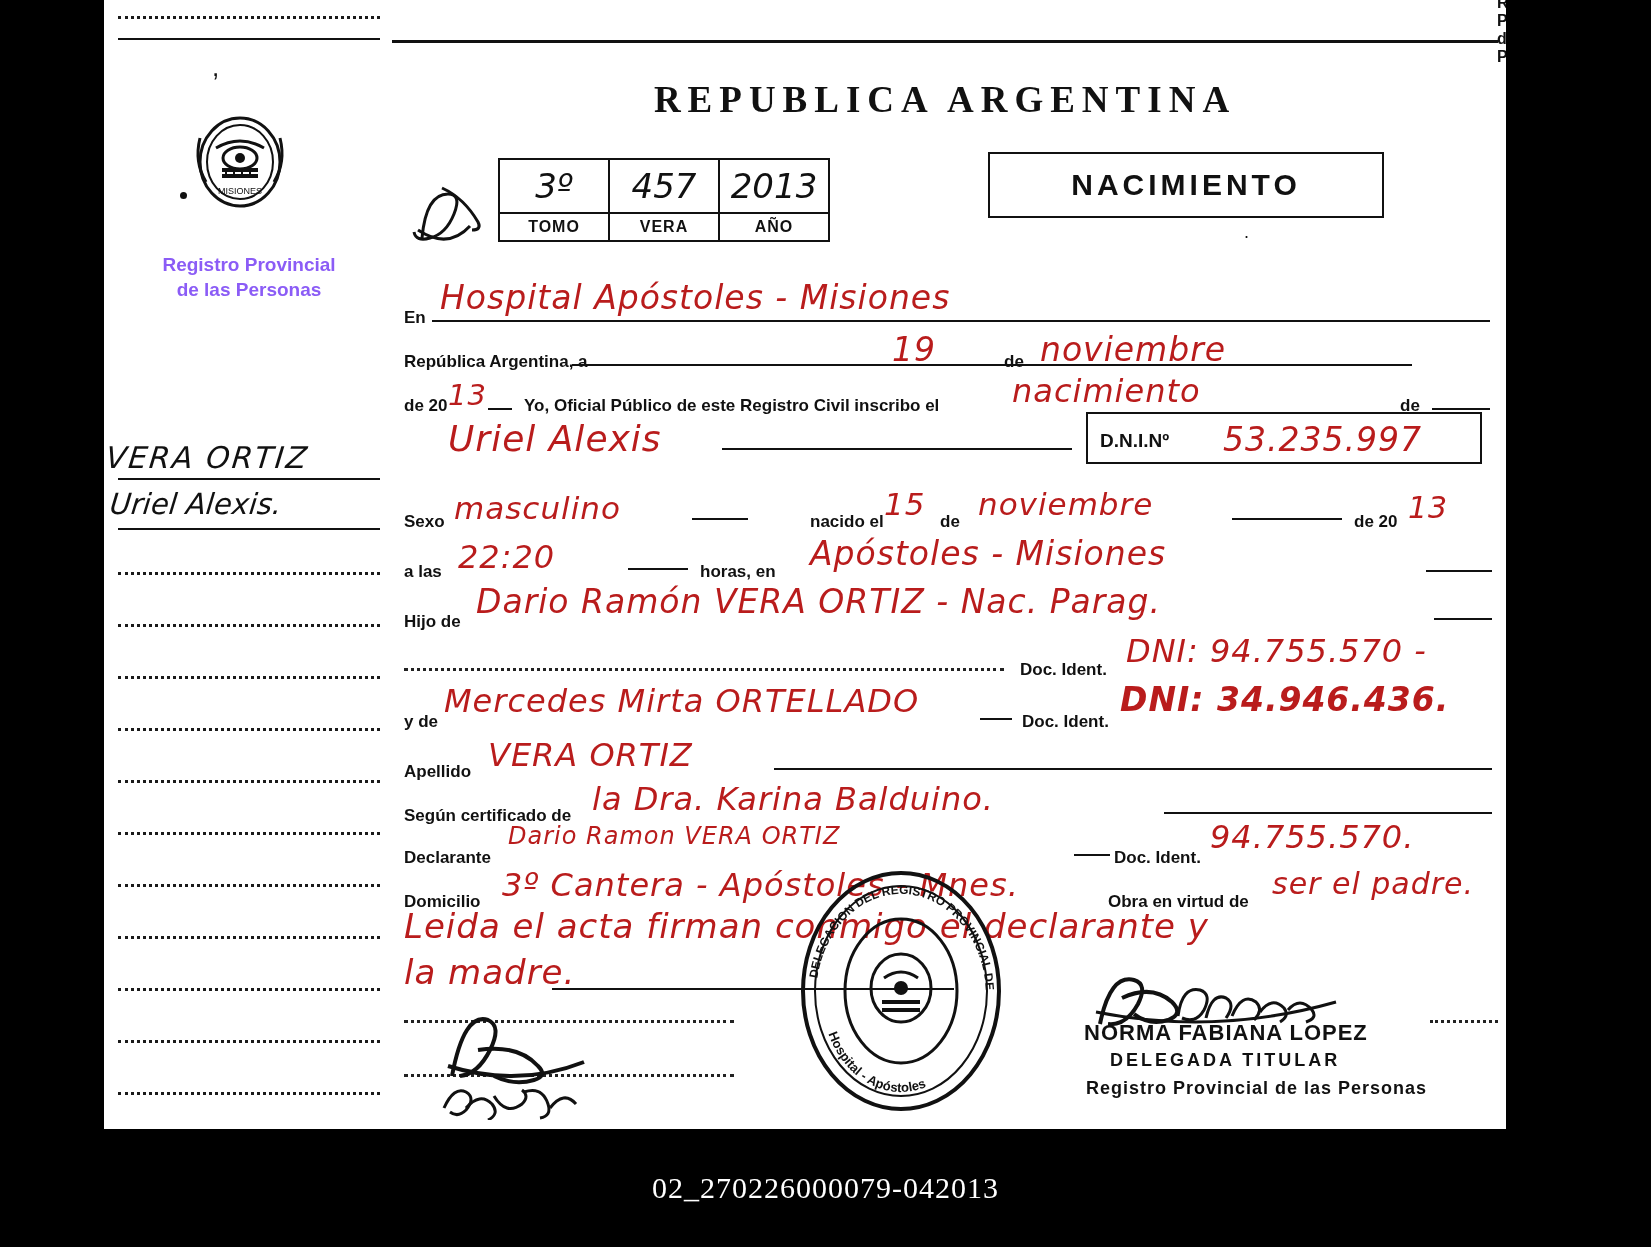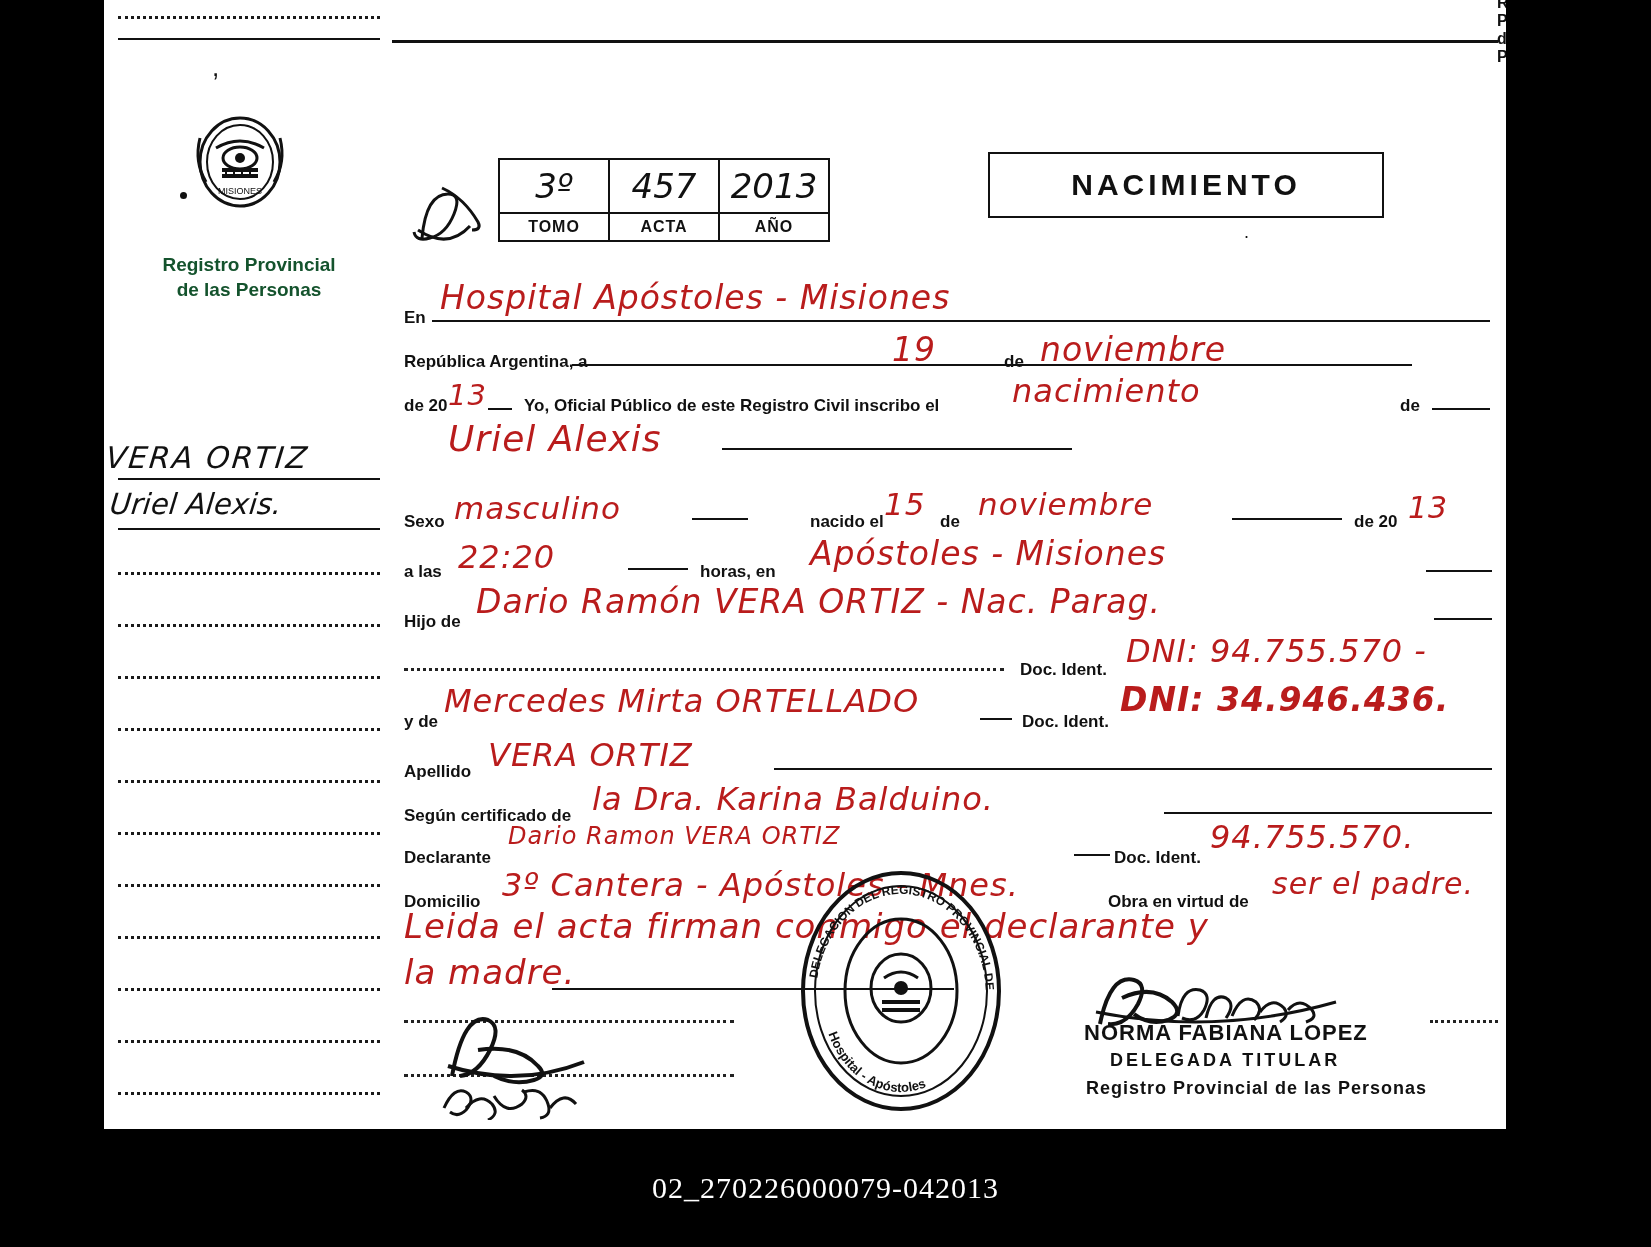--- a/index.html
+++ b/index.html
@@ -89,21 +89,21 @@
   .stub-crest svg { display:block; }
   .stub-caption {
     position: absolute;
     left: 14px; top: 252px;
     width: 262px;
     text-align: center;
     font-family: "Liberation Sans", sans-serif;
     font-weight: bold;
     font-size: 19px;
     line-height: 25px;
-    color: #14532d;
+    color: #8b5cf6;
   }
   .hand-stub-1 {
     position: absolute;
     left: 2px; top: 440px;
     width: 280px;
     font-family: "DejaVu Sans", sans-serif;
     font-size: 30px;
     letter-spacing: 2px;
     color: #111;
     font-style: italic;
@@ -356,29 +356,30 @@
   </div>
 
   <div class="cert-vrule"></div>
   <div class="cert-vrule2"></div>
 
   <div class="cert">
 
     <div class="topbar-text">Registro Provincial de las Personas</div>
     <div class="cert-hrule-top" style="left:0; top:40px; width:1106px;"></div>
 
+    <div class="cert-title" style="left:0; top:78px;">REPUBLICA ARGENTINA</div>
 
     <div class="tab-box" style="left:106px; top:158px;">
       <div class="tab-cell">
         <div class="tab-val">3º</div>
         <div class="tab-lbl">TOMO</div>
       </div>
       <div class="tab-cell">
         <div class="tab-val">457</div>
-        <div class="tab-lbl">ACTA</div>
+        <div class="tab-lbl">VERA</div>
       </div>
       <div class="tab-cell">
         <div class="tab-val">2013</div>
         <div class="tab-lbl">AÑO</div>
       </div>
     </div>
 
     <div class="nac-box" style="left:596px; top:152px;">NACIMIENTO</div>
 
     <div class="sig-initial" style="left:10px; top:168px;">
@@ -404,20 +405,24 @@
     <div class="hand" style="left:56px; top:378px; font-size:29px;">13</div>
     <div class="lbl" style="left:132px; top:396px;">Yo, Oficial Público de este Registro Civil inscribo el</div>
     <div class="hand" style="left:620px; top:372px; font-size:32px;">nacimiento</div>
     <div class="lbl" style="left:1008px; top:396px;">de</div>
     <div class="rule" style="left:96px; top:408px; width:24px;"></div>
     <div class="rule" style="left:1040px; top:408px; width:58px;"></div>
 
     <div class="hand" style="left:56px; top:418px; font-size:36px;">Uriel Alexis</div>
     <div class="rule" style="left:330px; top:448px; width:350px;"></div>
 
+    <div class="dni-box" style="left:694px; top:412px;">
+      <div class="lbl">D.N.I.Nº</div>
+      <div class="hand">53.235.997</div>
+    </div>
 
     <div class="lbl" style="left:12px; top:512px;">Sexo</div>
     <div class="hand" style="left:62px; top:490px; font-size:31px;">masculino</div>
     <div class="rule" style="left:300px; top:518px; width:56px;"></div>
     <div class="lbl" style="left:370px; top:512px;margin-left:48px;">nacido el</div>
     <div class="hand" style="left:492px; top:486px; font-size:31px;">15</div>
     <div class="lbl" style="left:548px; top:512px;">de</div>
     <div class="hand" style="left:586px; top:486px; font-size:31px;">noviembre</div>
     <div class="rule" style="left:840px; top:518px; width:110px;"></div>
     <div class="lbl" style="left:962px; top:512px;">de 20</div>

